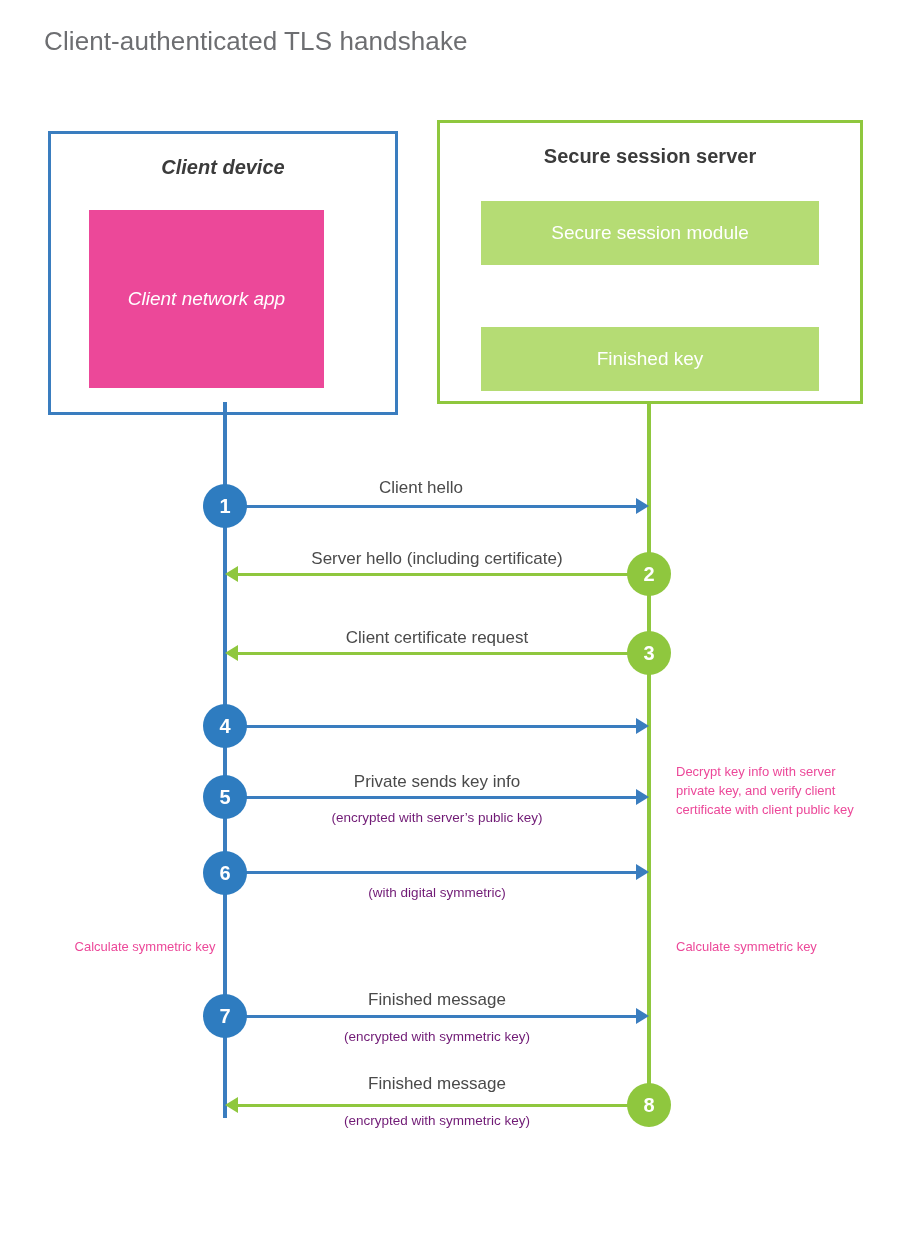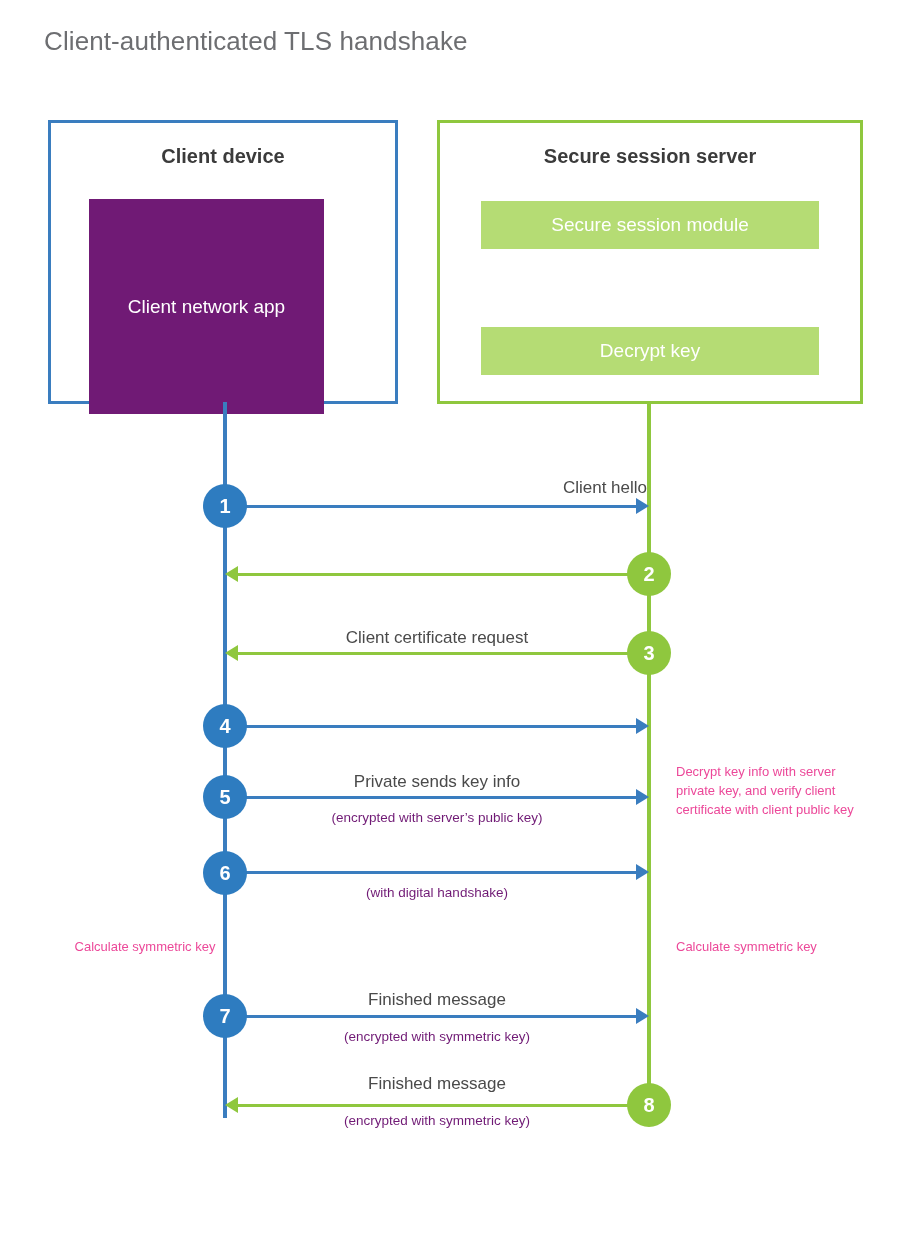--- a/index.html
+++ b/index.html
@@ -17,37 +17,37 @@
 
   
   .title {
     left:36px; top:26px;
     font-size:26px; font-weight:400; color:#6d6e71;
     letter-spacing:0.1px; white-space:nowrap;
   }
 
   
   .endpoint-box { background:#ffffff; box-sizing:border-box; }
-  .box-client { left:40px; top:120px; width:350px; height:284px; border:3px solid #3a7dbf; }
+  .box-client { left:40px; top:131px; width:350px; height:284px; border:3px solid #3a7dbf;font-style:italic; }
   .box-server { left:429px; top:120px; width:426px; height:284px; border:3px solid #8fc73e; }
 
   .box-title {
     position:absolute; left:0; right:0; top:22px;
     text-align:center; font-size:20px; font-weight:bold; color:#3b3b3b;
   }
 
   
   .client-app {
-    position:absolute; left:38px; top:76px; width:235px; height:215px;
-    background:#701a75; color:#ffffff;
+    position:absolute; left:38px; top:76px; width:235px; height:178px;
+    background:#ec4899; color:#ffffff;
     display:flex; align-items:center; justify-content:center; text-align:center;
     font-size:19px; line-height:1.35; box-sizing:border-box; padding:0 10px;
   }
   .module {
-    position:absolute; left:41px; width:338px; height:48px;
+    position:absolute; left:41px; width:338px; height:64px;
     background:#b5dc74; color:#ffffff;
     display:flex; align-items:center; justify-content:center;
     font-size:19px; box-sizing:border-box;
   }
   .module-0 { top:78px; }
   .module-1 { top:141px; }
   .module-2 { top:204px; }
 
   
   .lifeline { width:4px; }
@@ -98,31 +98,32 @@
   <div class="abs title">Client-authenticated TLS handshake</div>
 
   <div class="abs endpoint-box box-client">
     <div class="box-title">Client device</div>
     <div class="client-app">Client network app</div>
   </div>
 
   <div class="abs endpoint-box box-server">
     <div class="box-title">Secure session server</div>
     <div class="module module-0">Secure session module</div>
-    <div class="module module-2">Decrypt key</div>
+    <div class="module module-2">Finished key</div>
   </div>
 
   <div class="abs lifeline lifeline-client"></div>
   <div class="abs lifeline lifeline-server"></div>
 
-  <div class="abs msg-label" style="left:215px; top:478px; width:424px;text-align:right;">Client hello</div>
+  <div class="abs msg-label" style="left:201px; top:478px; width:424px;">Client hello</div>
   <div class="abs arrow-line arrow-blue" style="left:217px; top:505px; width:411px;"></div>
   <div class="abs arrow-head head-right-blue" style="left:628px; top:498px;"></div>
   <div class="abs step-circle step-blue" style="left:195px; top:484px;">1</div>
 
+  <div class="abs msg-label" style="left:217px; top:549px; width:424px;">Server hello (including certificate)</div>
   <div class="abs arrow-line arrow-green" style="left:230px; top:573px; width:411px;"></div>
   <div class="abs arrow-head head-left-green" style="left:217px; top:566px;"></div>
   <div class="abs step-circle step-green" style="left:619px; top:552px;">2</div>
 
   <div class="abs msg-label" style="left:217px; top:628px; width:424px;">Client certificate request</div>
   <div class="abs arrow-line arrow-green" style="left:230px; top:652px; width:411px;"></div>
   <div class="abs arrow-head head-left-green" style="left:217px; top:645px;"></div>
   <div class="abs step-circle step-green" style="left:619px; top:631px;">3</div>
 
   <div class="abs arrow-line arrow-blue" style="left:217px; top:725px; width:411px;"></div>
@@ -131,21 +132,21 @@
 
   <div class="abs msg-label" style="left:217px; top:772px; width:424px;">Private sends key info</div>
   <div class="abs arrow-line arrow-blue" style="left:217px; top:796px; width:411px;"></div>
   <div class="abs arrow-head head-right-blue" style="left:628px; top:789px;"></div>
   <div class="abs step-circle step-blue" style="left:195px; top:775px;">5</div>
   <div class="abs msg-sub" style="left:217px; top:810px; width:424px;">(encrypted with server’s public key)</div>
 
   <div class="abs arrow-line arrow-blue" style="left:217px; top:871px; width:411px;"></div>
   <div class="abs arrow-head head-right-blue" style="left:628px; top:864px;"></div>
   <div class="abs step-circle step-blue" style="left:195px; top:851px;">6</div>
-  <div class="abs msg-sub" style="left:217px; top:885px; width:424px;">(with digital handshake)</div>
+  <div class="abs msg-sub" style="left:217px; top:885px; width:424px;">(with digital symmetric)</div>
 
   <div class="abs msg-label" style="left:217px; top:990px; width:424px;">Finished message</div>
   <div class="abs arrow-line arrow-blue" style="left:217px; top:1015px; width:411px;"></div>
   <div class="abs arrow-head head-right-blue" style="left:628px; top:1008px;"></div>
   <div class="abs step-circle step-blue" style="left:195px; top:994px;">7</div>
   <div class="abs msg-sub" style="left:217px; top:1029px; width:424px;">(encrypted with symmetric key)</div>
 
   <div class="abs msg-label" style="left:217px; top:1074px; width:424px;">Finished message</div>
   <div class="abs arrow-line arrow-green" style="left:230px; top:1104px; width:411px;"></div>
   <div class="abs arrow-head head-left-green" style="left:217px; top:1097px;"></div>

